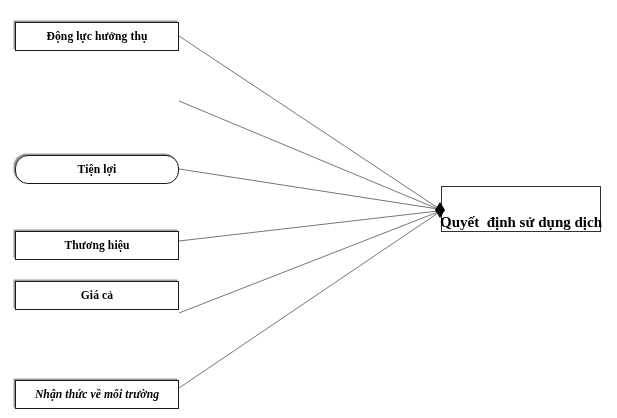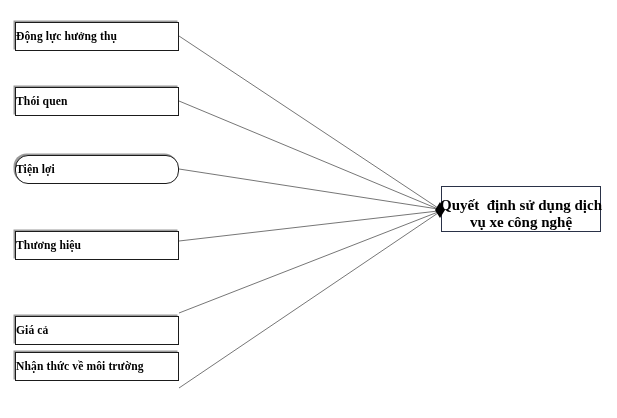--- a/index.html
+++ b/index.html
@@ -26,21 +26,21 @@
     pointer-events: none;
   }
   .node {
     position: absolute;
     box-sizing: border-box;
     background: #ffffff;
     border: 1.3px solid #1b1b1b;
     box-shadow: -1.5px -1.5px 0 0 #9a9a9a;
     display: flex;
     align-items: center;
-    justify-content: flex-start;
+    justify-content: center;
     text-align: center;
     font-weight: bold;
     color: #000000;
     line-height: 1.12;
     z-index: 2;
   }
   .factor-node {
     left: 15px;
     width: 164px;
     height: 29px;
@@ -88,42 +88,38 @@
         <line x1="179" y1="241" x2="438" y2="211" stroke="#666666" stroke-width="0.9"></line>
         <line x1="179" y1="313" x2="438" y2="212" stroke="#666666" stroke-width="0.9"></line>
         <line x1="179" y1="388" x2="438" y2="213" stroke="#666666" stroke-width="0.9"></line>
       </g>
   </svg>
 
   <div class="node factor-node" style="top:22px;">
     <span>Động lực hưởng thụ</span>
   </div>
 
-  <div class="node factor-node" style="top:87px;">
-    <span>Thói quen</span>
-  </div>
 
   <div class="node factor-node" style="top:155px;border-radius:13px;">
     <span>Tiện lợi</span>
   </div>
 
   <div class="node factor-node" style="top:231px;">
     <span>Thương hiệu</span>
   </div>
 
-  <div class="node factor-node" style="top:316px;">
+  <div class="node factor-node" style="top:281px;">
     <span>Giá cả</span>
   </div>
 
-  <div class="node factor-node wide-text" style="top:352px;">
+  <div class="node factor-node wide-text" style="top:380px;font-style:italic;">
     <span>Nhận thức về môi trường</span>
   </div>
 
   <div class="node outcome-node">
     <span class="outcome-line">Quyết  định sử dụng dịch</span>
-    <span class="outcome-line">vụ xe công nghệ</span>
   </div>
 
   <svg class="arrow-head" viewBox="0 0 12 16" width="12" height="16" xmlns="http://www.w3.org/2000/svg">
     <path d="M6 0 L11 8 L6 16 L1 8 Z" fill="#000000"></path>
   </svg>
 
 </div>
 
 </body></html>

